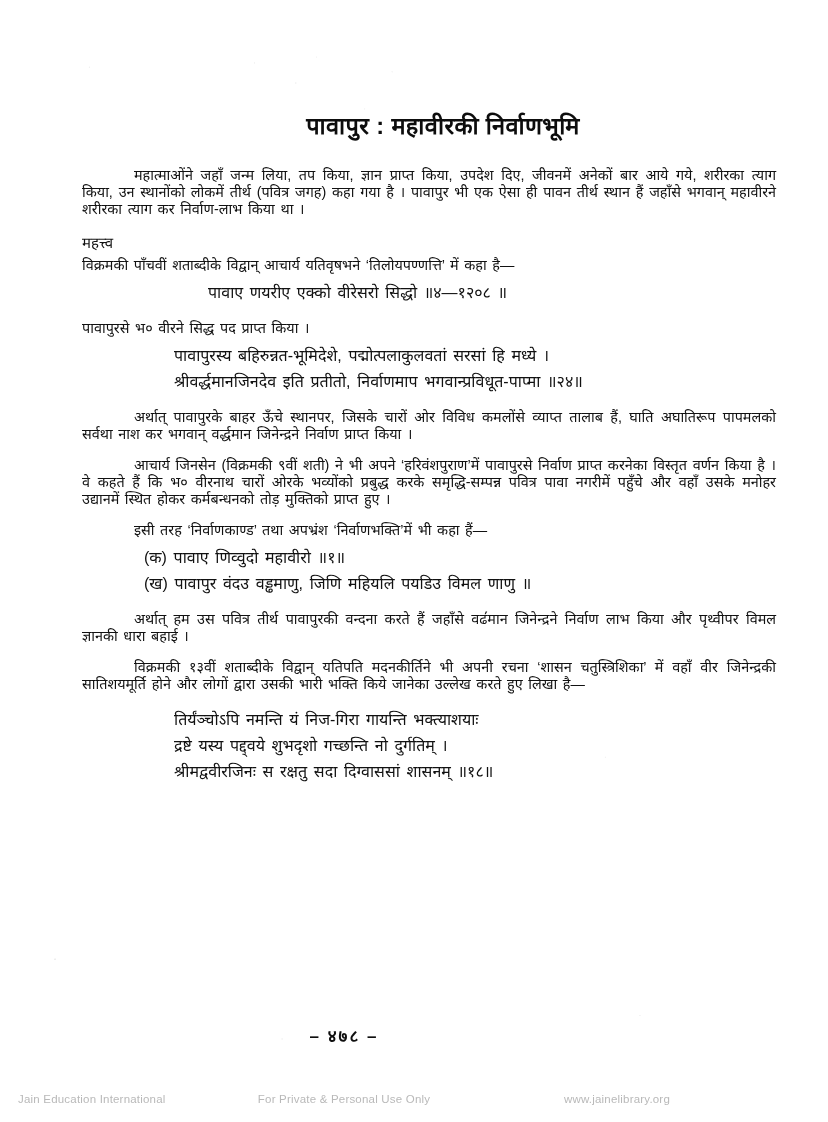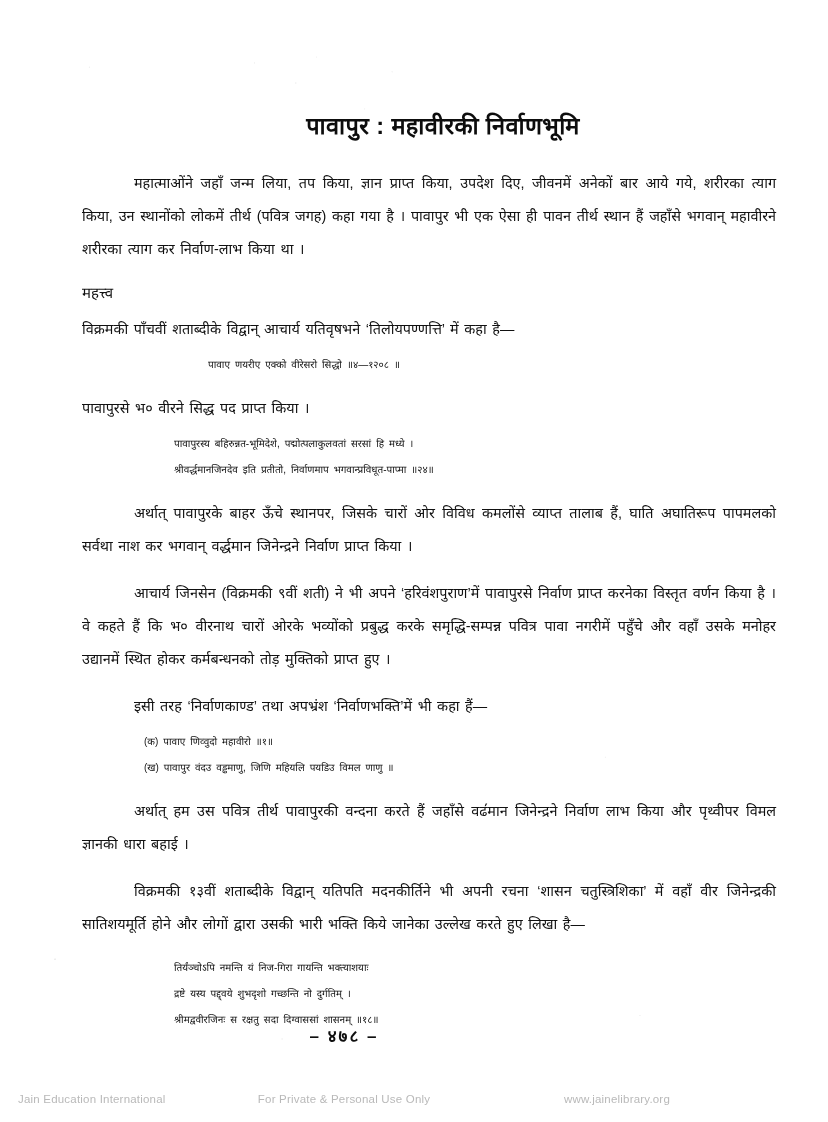--- a/index.html
+++ b/index.html
@@ -56,44 +56,44 @@
     letter-spacing: .4px;
     text-align: center;
     margin: 0 0 26px 0;
     padding-left: 28px;
     color: #0d0d0d;
   }
 
   p.para {
     font-family: "Liberation Sans", "DejaVu Sans", sans-serif;
     font-size: 14.4px;
-    line-height: 33px;
+    line-height: 17px;
     text-align: justify;
     text-justify: inter-word;
     margin: 0 0 14px 0;
     text-indent: 52px;
     color: #111;
     word-spacing: 1.6px;
   }
   p.para.no-indent { text-indent: 0; }
   p.para.tight { margin-bottom: 6px; }
 
   h2.sub-head {
-    font-family: Liberation Sans, sans-serif;
+    font-family: Liberation Mono, monospace;
     font-size: 15px;
     font-weight: 400;
     line-height: 25px;
-    margin: 4px 0 8px 0;
+    margin: 4px 0 0 0;
     color: #111;
   }
 
   .verse {
     margin: 0 0 14px 0;
     font-family: "Liberation Sans", "DejaVu Sans", sans-serif;
-    font-size: 10px;
+    font-size: 16px;
     line-height: 26px;
     color: #111;
     word-spacing: 2.2px;
   }
   .verse .vline { display: block; white-space: nowrap; }
   .verse.ind-90  { padding-left: 92px; }
   .verse.ind-120 { padding-left: 126px; }
   .verse.ind-60  { padding-left: 62px; }
 
   .verse.list .vline { text-align: left; }

